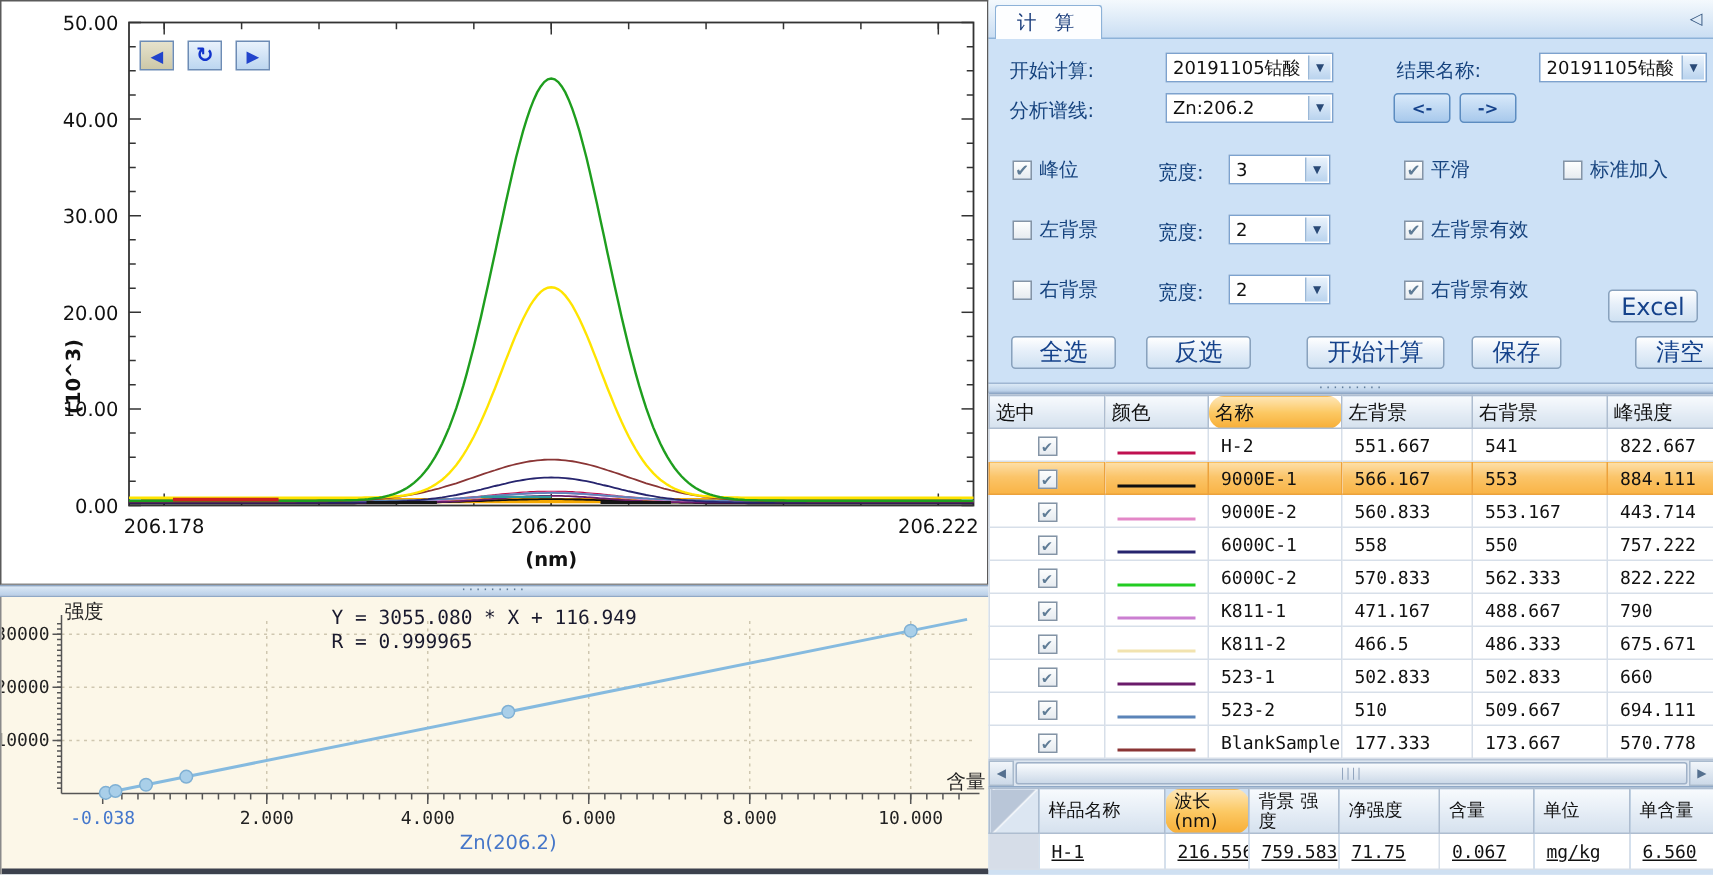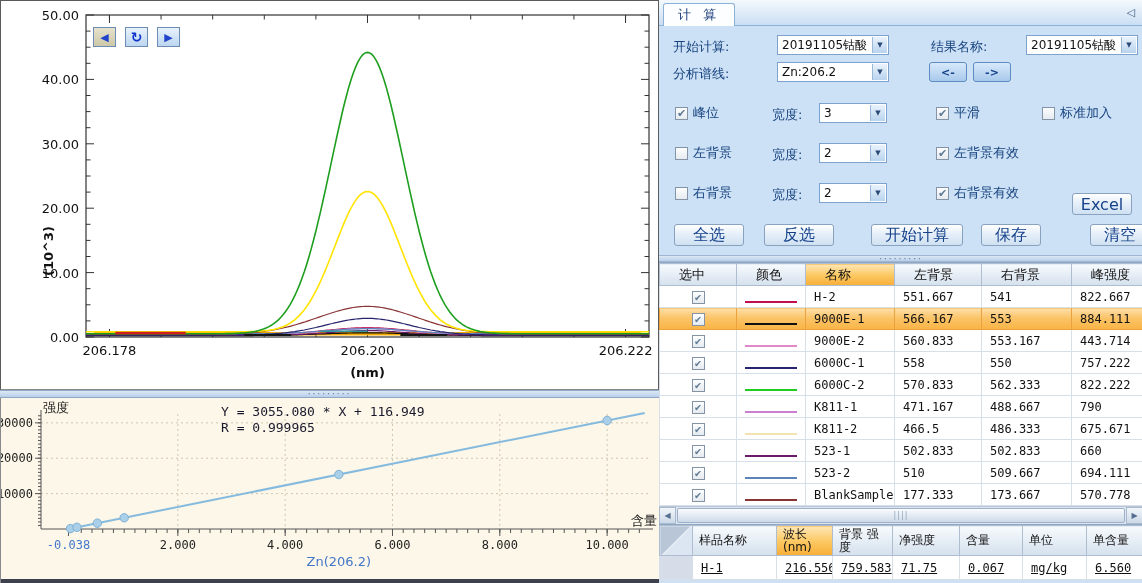--- a/index.html
+++ b/index.html
@@ -52,24 +52,24 @@
   .cbwrap { position:absolute; display:flex; align-items:center; gap:5px; color:#16437e; cursor:pointer; }
   .cbbox { width:13px; height:13px; border:1px solid #8494a6; background:linear-gradient(#fdfefe,#e6ebf0);
     font-size:11px; line-height:11px; text-align:center; color:#5f7c96; }
 
   .v-grip { position:relative; height:7px; background:linear-gradient(#dce9f6,#b9cfe8);
     border-top:1px solid #9fb6d2; border-bottom:1px solid #9fb6d2; }
 
   
   .results-block { position:relative; height:262px; background:#fff; border-top:1px solid #8fa8c6; }
   table { border-collapse:collapse; table-layout:fixed; width:483px; font-size:12px; }
-  th { height:22px; font-weight:normal; text-align:left; padding:0 0 0 19px; font-size:13px; color:#111;
+  th { height:22px; font-weight:normal; text-align:left; padding:0 0 0 4px; font-size:13px; color:#111;
     background:linear-gradient(#f7fafd,#e4ecf5 55%,#d5e1ee); border:1px solid #aebdd0; cursor:pointer;
     white-space:nowrap; overflow:hidden; }
-  th.orange, .orange-hdr { background:linear-gradient(#fee6b6,#fcc964 50%,#f7ae37); }
+  th.orange, .orange-hdr { background:linear-gradient(#fee6b6,#fcc964 50%,#f7ae37);border-radius:10px; }
   td { height:22px; border:1px solid #d7dfe9; padding:0 0 0 8px; color:#111; white-space:nowrap;
     overflow:hidden; font-family:"DejaVu Sans Mono","Liberation Mono",monospace; font-size:12px; }
   tr.selected td { background:linear-gradient(#fddfa8,#fbc469 45%,#f9b445); border-color:#eca23c; }
   .cb-cell { text-align:center; padding:0; }
   .color-cell { padding:0; }
   .color-line { display:block; margin:10px auto 0 auto; width:52px; height:2px; }
   .hscroll { position:absolute; left:0; right:0; bottom:0; height:18px; background:#dde6f0;
     border-top:1px solid #b9c6d8; display:flex; align-items:stretch; }
   .scroll-btn { width:17px; display:flex; align-items:center; justify-content:center; font-size:8px;
     color:#55708f; background:linear-gradient(#f2f6fa,#ccd9e8); border:1px solid #a9bacd; cursor:pointer; }

